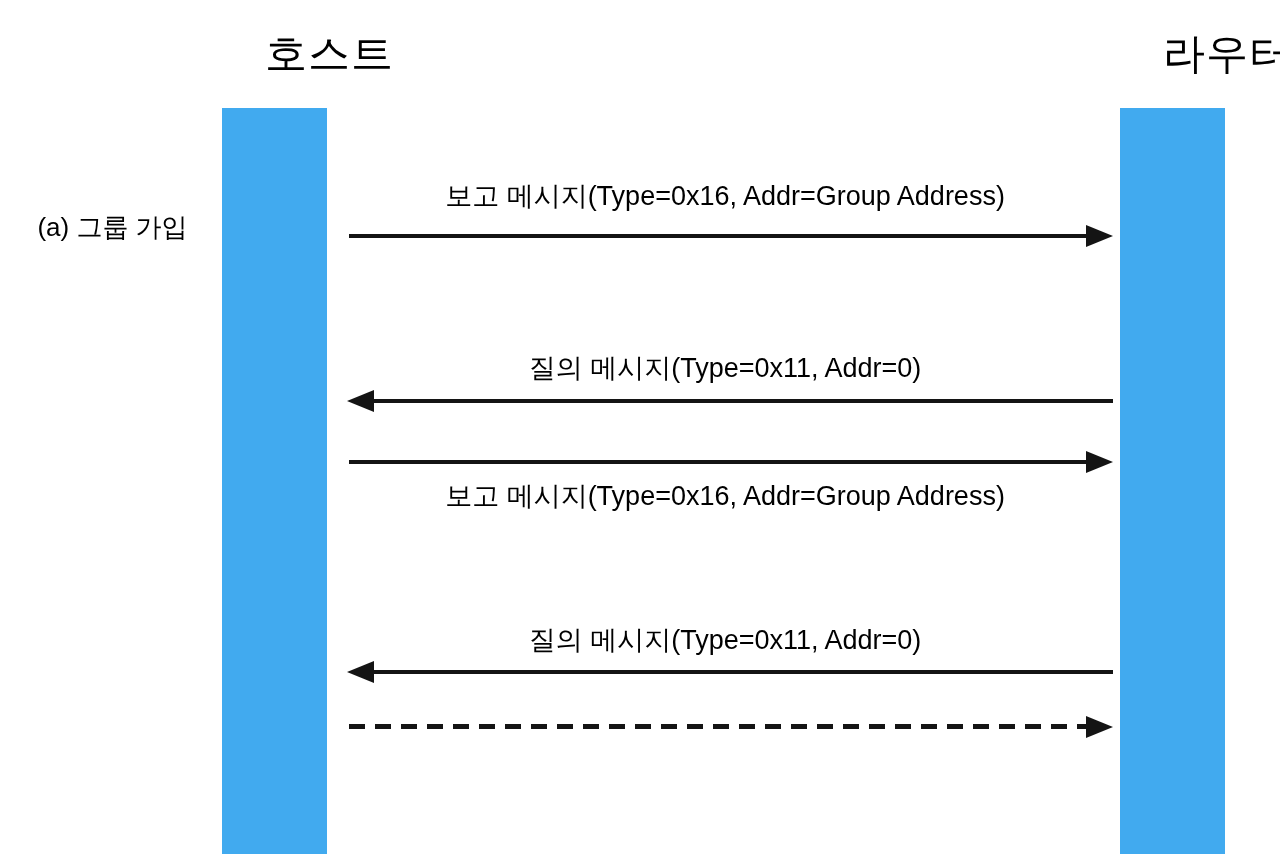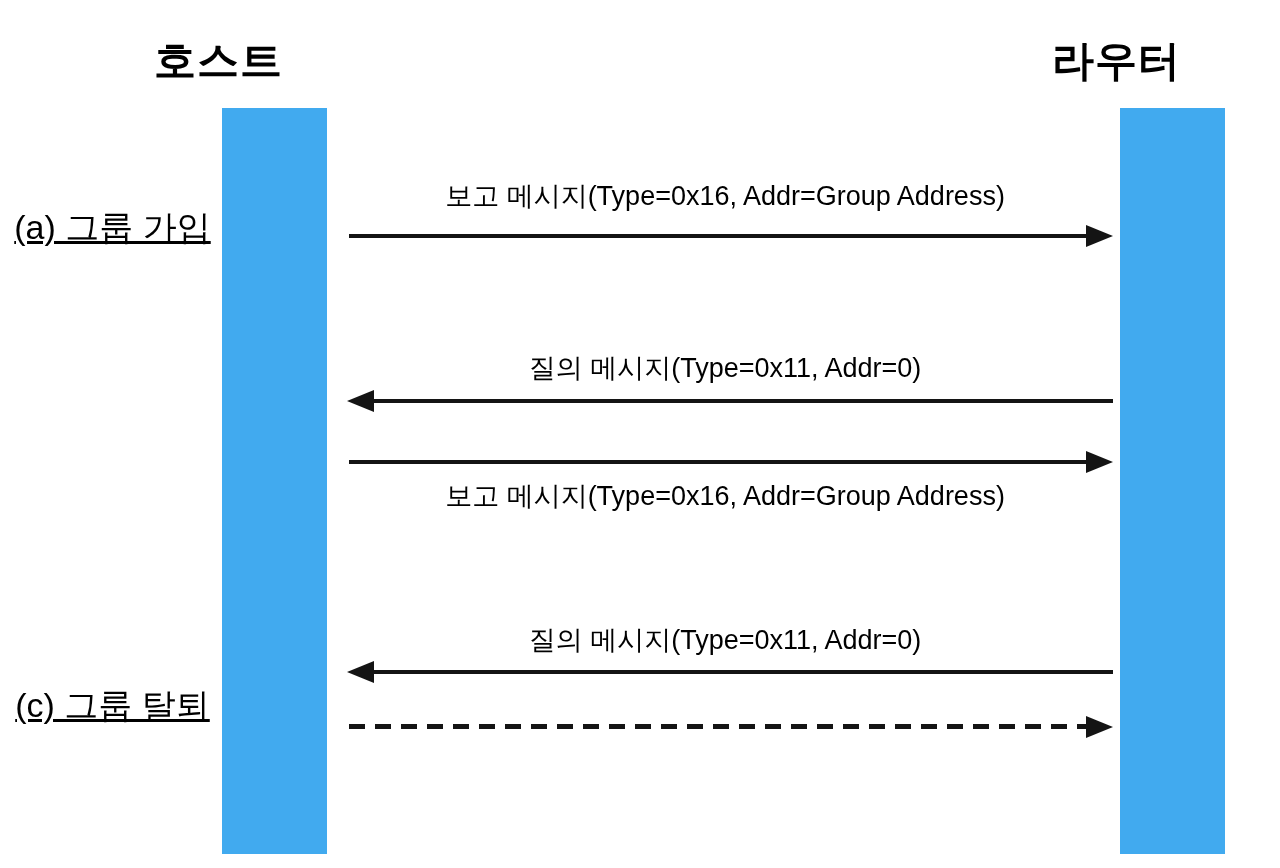--- a/index.html
+++ b/index.html
@@ -11,49 +11,48 @@
   }
   .canvas {
     position: relative;
     width: 1280px;
     height: 868px;
     background: #ffffff;
     overflow: hidden;
   }
   .actor-title {
     position: absolute;
-    top: 35px;
+    top: 28px;
     width: 240px;
-    text-align: left;
+    text-align: right;
     font-size: 42px;
-    font-weight: 700;
+    font-weight: 400;
     letter-spacing: 1px;
     line-height: 52px;
   }
   .actor-title.left  { left: 154px; }
   .actor-title.right { left: 1052px; }
   .lifeline {
     position: absolute;
     top: 108px;
     width: 105px;
     height: 746px;
     background: #41aaef;
   }
   .lifeline.left  { left: 222px; }
   .lifeline.right { left: 1120px; }
 
   .step-label {
     position: absolute;
     left: 5px;
     width: 215px;
     text-align: center;
-    font-size: 34px;
+    font-size: 26px;
     line-height: 34px;
     white-space: nowrap;
-    text-decoration: underline;
   }
   .step-a { top: 210px; }
   .step-b { top: 416px; }
   .step-c { top: 688px; }
 
   .msg-label {
     position: absolute;
     left: 330px;
     width: 790px;
     text-align: center;
@@ -108,21 +107,20 @@
 
 <div class="canvas">
 
   <div class="actor-title left">호스트</div>
   <div class="actor-title right">라우터</div>
 
   <div class="lifeline left"></div>
   <div class="lifeline right"></div>
 
   <div class="step-label step-a">(a) 그룹 가입</div>
-  <div class="step-label step-c">(c) 그룹 탈퇴</div>
 
   <div class="msg-label msg-1">보고 메시지(Type=0x16, Addr=Group Address)</div>
   <div class="arrow dir-right arrow-1">
     <div class="shaft"></div>
     <div class="head head-right"></div>
   </div>
 
   <div class="msg-label msg-2">질의 메시지(Type=0x11, Addr=0)</div>
   <div class="arrow dir-left arrow-2">
     <div class="shaft"></div>

